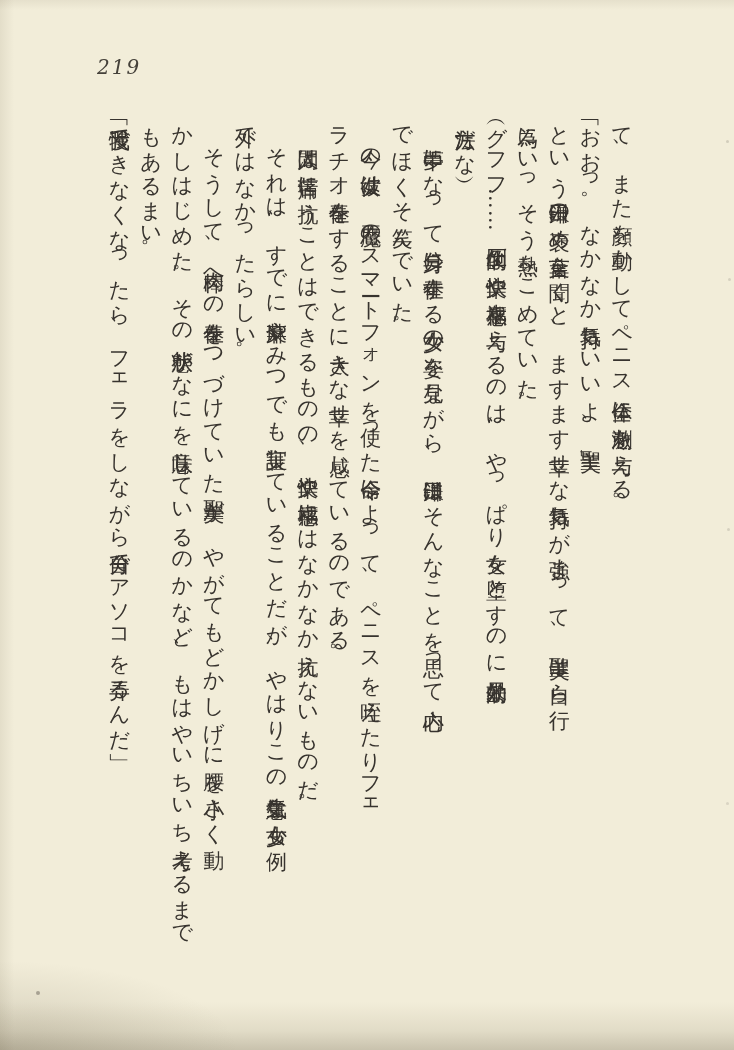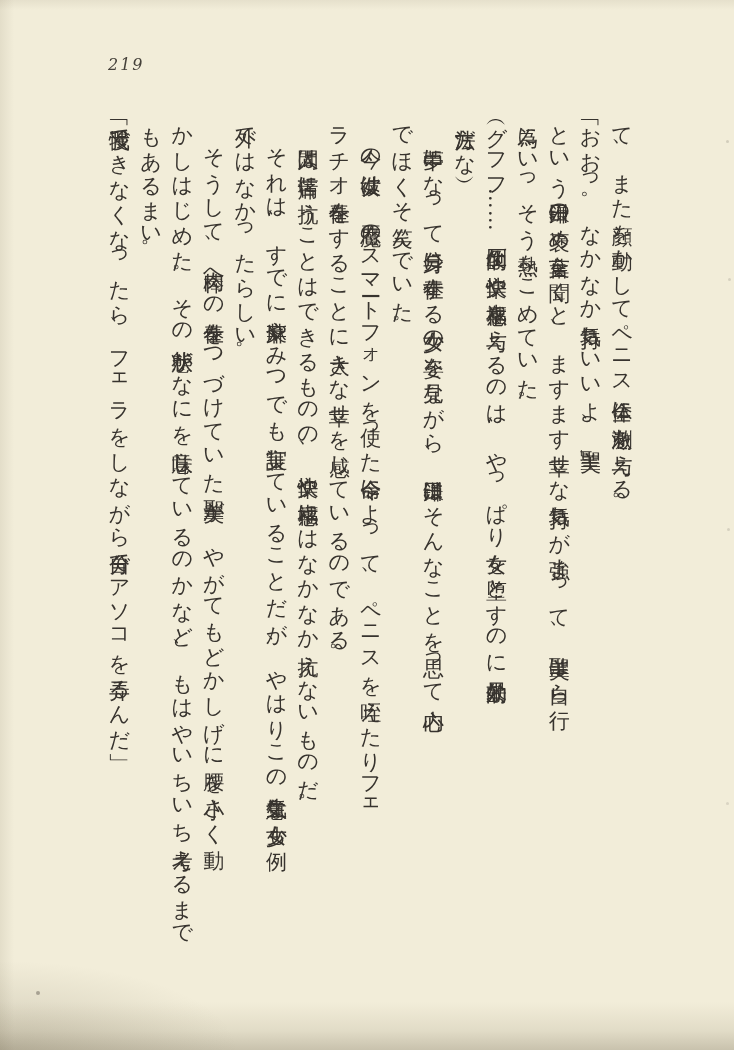--- a/index.html
+++ b/index.html
@@ -14,23 +14,23 @@
     background: var(--paper, #f2edd9);
     font-family: "DejaVu Serif", "Liberation Serif", serif;
   }
   #page {
     position: absolute;
     inset: 0;
   }
   #page-number {
     position: absolute;
     top: 55px;
-    left: 108px;
+    left: 97px;
     font-style: italic;
-    font-size: 16px;
+    font-size: 20px;
     letter-spacing: 2px;
     color: var(--ink-light, #45413a);
   }
   #text-block {
     position: absolute;
     top: 112px;
     right: 97px;
     height: 856px;
     writing-mode: vertical-rl;
     text-orientation: mixed;

